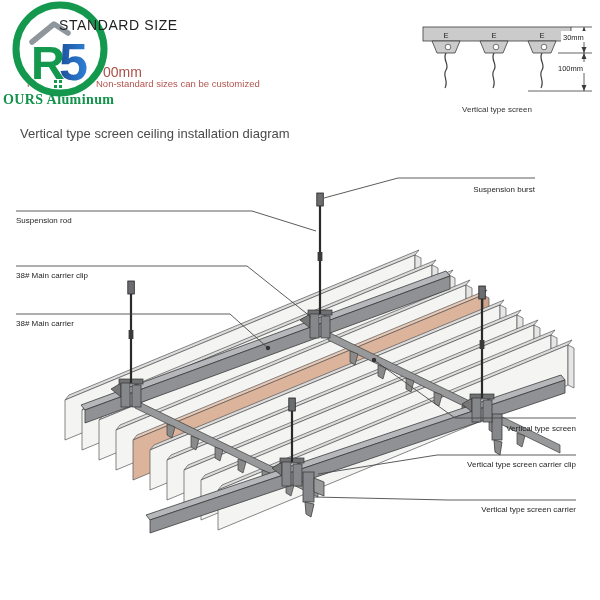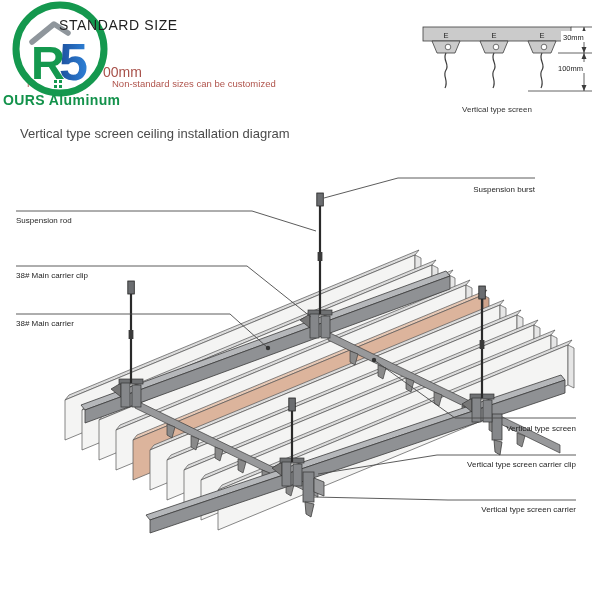--- a/index.html
+++ b/index.html
@@ -4,22 +4,22 @@
 <style>
   html,body{margin:0;padding:0;}
   body{
     width:600px;height:600px;position:relative;background:#ffffff;
     font-family:"Liberation Sans", sans-serif;overflow:hidden;
   }
   .abs{position:absolute;}
   #standard-size-title{left:59px;top:17px;font-size:14px;letter-spacing:.6px;color:#1f1f1f;font-weight:400;z-index:6;}
   #size-fragment{left:103px;top:41px;font-size:14px;color:#a8514a;z-index:6;margin-top:23px;}
   #remarks-prefix{left:27px;top:78px;font-size:9.5px;color:#b0544c;z-index:4;}
-  #remarks-text{left:112px;top:78px;font-size:9.5px;color:#b0544c;z-index:6;}
-  #brand{left:3px;top:92px;font-size:14px;font-weight:bold;color:#13924b;letter-spacing:.4px;z-index:6;}
+  #remarks-text{left:96px;top:78px;font-size:9.5px;color:#b0544c;z-index:6;}
+  #brand{left:3px;top:92px;font-size:14px;font-weight:bold;color:#13924b;letter-spacing:.4px;z-index:6;font-family:Liberation Serif, serif;}
   #diagram-title{left:20px;top:126px;font-size:13px;color:#4a4a4a;z-index:3;}
   #logo{left:0;top:0;z-index:5;}
   #scene{left:0;top:0;z-index:2;}
   svg text{font-family:"Liberation Sans", sans-serif;}
   .lbl{font-size:8px;fill:#1f1f1f;}
   .dim{font-size:7.5px;fill:#222;}
   .leader{stroke:#4a4a4a;stroke-width:.9;fill:none;}
   .edge{stroke:#3c3c3c;stroke-width:.8;}
 </style>
 </head>

